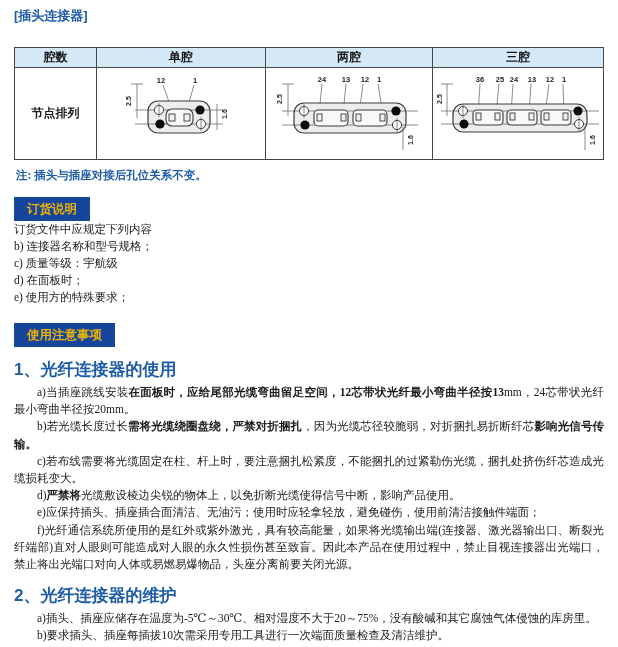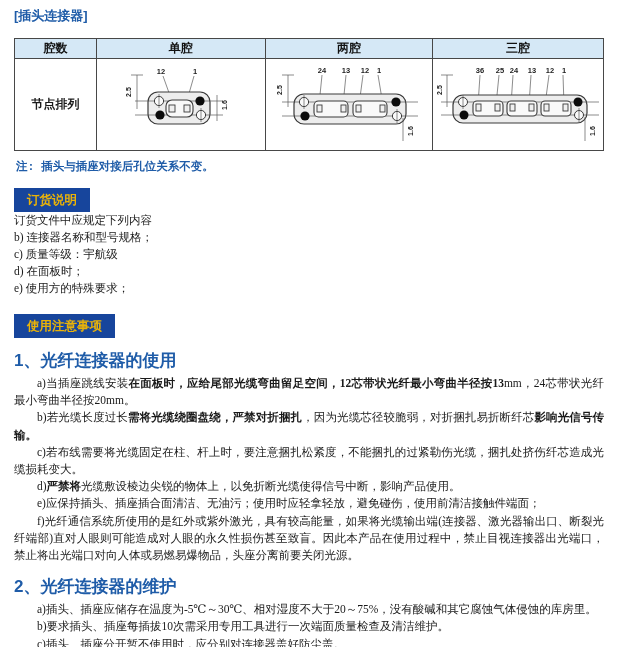--- a/index.html
+++ b/index.html
@@ -8,21 +8,21 @@
     width: 618px; height: 647px;
     font-family: "Liberation Serif", "DejaVu Serif", serif;
     color: #1a1a1a;
     overflow: hidden;
   }
   .page { padding: 7px 14px 0 14px; }
 
   .page-title {
     font-family: "Liberation Sans", "DejaVu Sans", sans-serif;
     font-weight: bold; font-size: 13px; color: #1f5ca8;
-    margin-bottom: 13px;
+    margin-bottom: 22px;
   }
 
   table.conn {
     width: 100%; border-collapse: collapse;
     border: 1px solid #474747;
   }
   table.conn th, table.conn td { border: 1px solid #474747; }
   table.conn thead th {
     background: #d5e8f6;
     font-family: "Liberation Sans", "DejaVu Sans", sans-serif;
@@ -34,21 +34,21 @@
     font-family: "Liberation Sans", "DejaVu Sans", sans-serif;
     font-weight: bold; font-size: 12px;
   }
   .col-label { width: 14.7%; }
   .col-d1 { width: 28.8%; }
   .col-d2 { width: 28.4%; }
   .col-d3 { width: 28.1%; }
 
   .note {
     color: #1f5ca8; font-weight: bold; font-size: 11.5px;
-    font-family: Liberation Mono, monospace;
+    font-family: Liberation Serif, serif;
     margin: 8px 0 0 2px;
   }
 
   .banner {
     display: inline-block;
     background: #17459c; color: #eab308;
     font-family: "Liberation Sans", "DejaVu Sans", sans-serif;
     font-weight: bold; font-size: 12.5px;
     padding: 4px 13px 3px 13px;
     margin-top: 14px;

